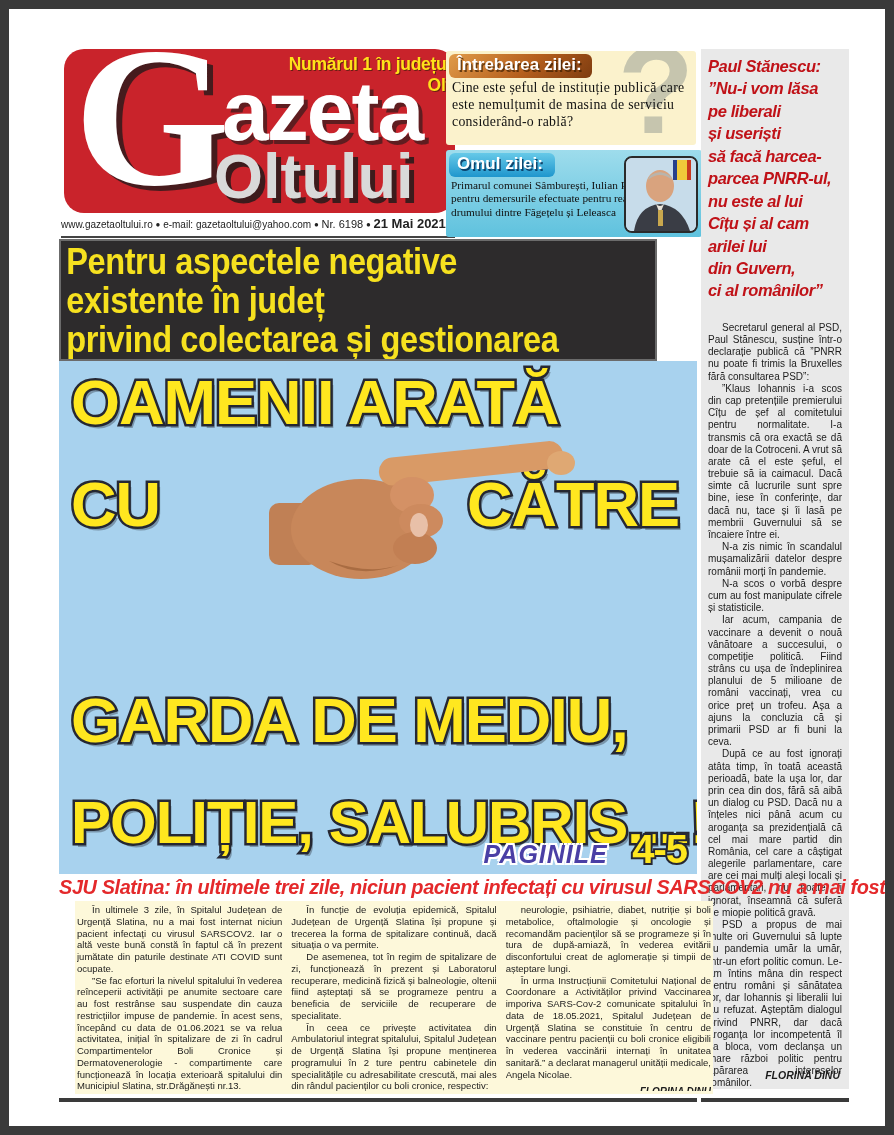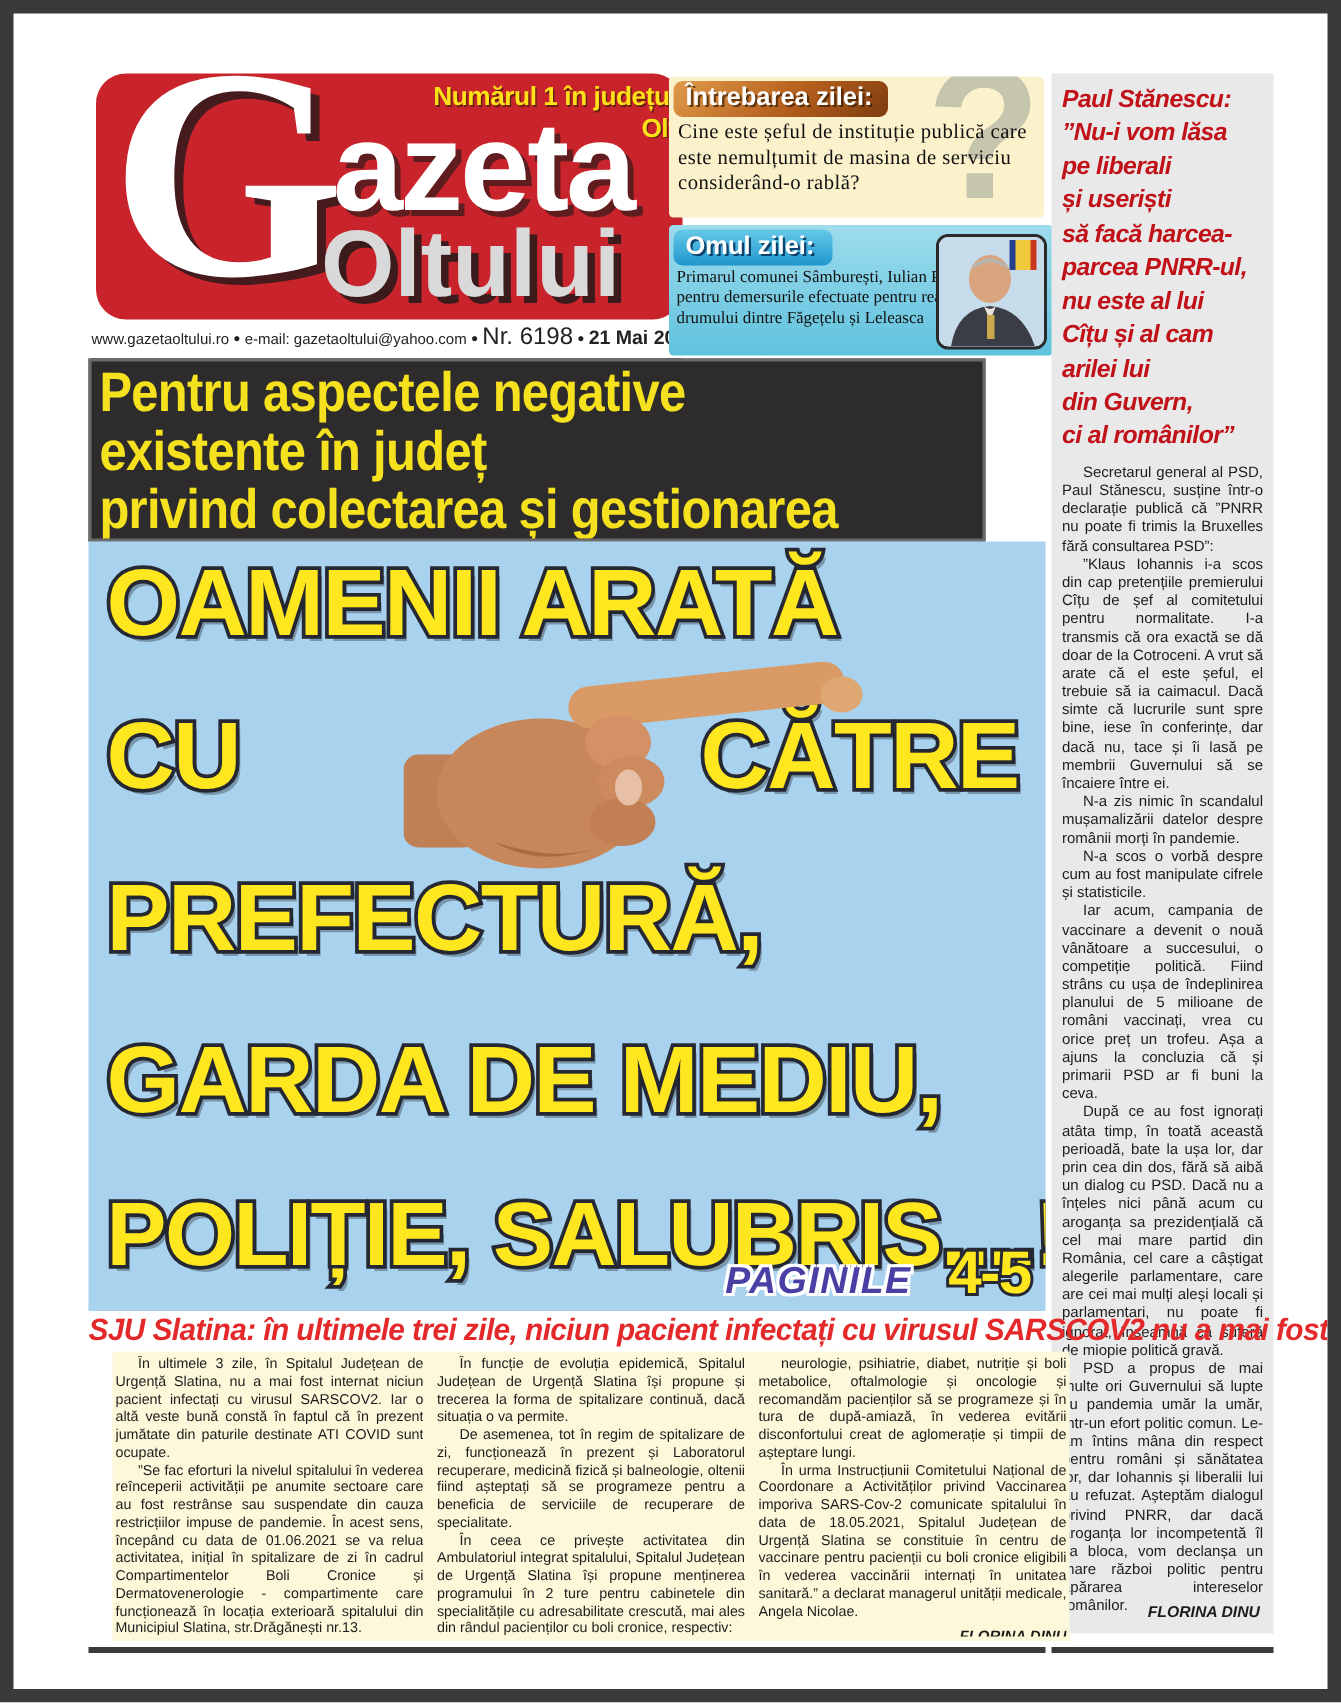--- a/index.html
+++ b/index.html
@@ -34,21 +34,21 @@
   .logo-oltului {
     position:absolute; left:150px; top:96px;
     font-weight:bold; font-size:63px; color:#d9d9d9; line-height:1;
     letter-spacing:0px; text-shadow:5px 5px 0 rgba(25,25,25,.8);
   }
   .infobar {
     position:absolute; left:52px; top:207px; width:394px;
     font-size:10px; color:#222; text-align:center; white-space:nowrap;
     border-bottom:2px solid #444; padding-bottom:5px;
   }
-  .infobar .nr { font-size:16px; }
+  .infobar .nr { font-size:11px; }
   .infobar .date { font-weight:bold; font-size:13px; }
   .infobar .sep { color:#222; font-size:8px; vertical-align:1px; }
 
   
   .qbox {
     position:absolute; left:437px; top:42px; width:250px; height:94px;
     background:#fbf2cc; border-radius:3px; overflow:hidden;
   }
   .qbox-header {
     position:relative; z-index:2; display:inline-block; margin:3px 0 0 3px;
@@ -91,21 +91,21 @@
   }
 
   
   .rcol {
     position:absolute; left:692px; top:40px; width:148px; height:1040px;
     background:#e9e9e9; padding:6px 7px; overflow:hidden;
   }
   .rcol-headline {
     color:#c01218; font-weight:bold; font-style:italic;
     font-size:16.5px; line-height:1.36; white-space:pre-line;
-    letter-spacing:-.4px; margin-bottom:8px;
+    letter-spacing:-.4px; margin-bottom:20px;
   }
   .rcol-body p {
     font-size:10px; line-height:1.22; color:#1c1c1c; text-align:justify;
     text-indent:14px;
   }
   .rcol-byline {
     position:absolute; right:9px; bottom:8px;
     font-weight:bold; font-style:italic; font-size:10.5px; color:#1c1c1c;
   }
   .rule-right { position:absolute; left:692px; top:1089px; width:148px; height:4px; background:#3a3a3a; }
@@ -263,21 +263,20 @@
       <rect x="0" y="70" width="50" height="62" rx="10" fill="#c08055"></rect>
       <ellipse cx="92" cy="96" rx="70" ry="50" fill="#c8875a"></ellipse>
       <rect x="110" y="26" width="185" height="28" rx="14" fill="#d99a66" transform="rotate(-6 110 40)"></rect>
       <ellipse cx="292" cy="30" rx="14" ry="12" fill="#dfa873"></ellipse>
       <ellipse cx="143" cy="62" rx="22" ry="18" fill="#d49165"></ellipse>
       <ellipse cx="152" cy="88" rx="22" ry="17" fill="#cd8a5e"></ellipse>
       <ellipse cx="146" cy="115" rx="22" ry="16" fill="#c27f53"></ellipse>
       <ellipse cx="150" cy="92" rx="9" ry="12" fill="#e8c0a8"></ellipse>
       <path d="M60 128 Q90 146 130 132 Q100 142 60 128Z" fill="#a96c42"></path>
     </svg>
-    <div class="hl hl3">PREFECTURĂ,</div>
     <div class="hl hl4">GARDA DE MEDIU,</div>
     <div class="hl hl5">POLIȚIE, SALUBRIS....!</div>
     <div class="pages">
       <span class="pages-label">PAGINILE</span>
       <span class="pages-num">4-5</span>
     </div>
   </div>
 
   <div class="subhead">SJU Slatina: în ultimele trei zile, niciun pacient infectați cu virusul SARSCOV2 nu a mai fost internat</div>
   <div class="article">

